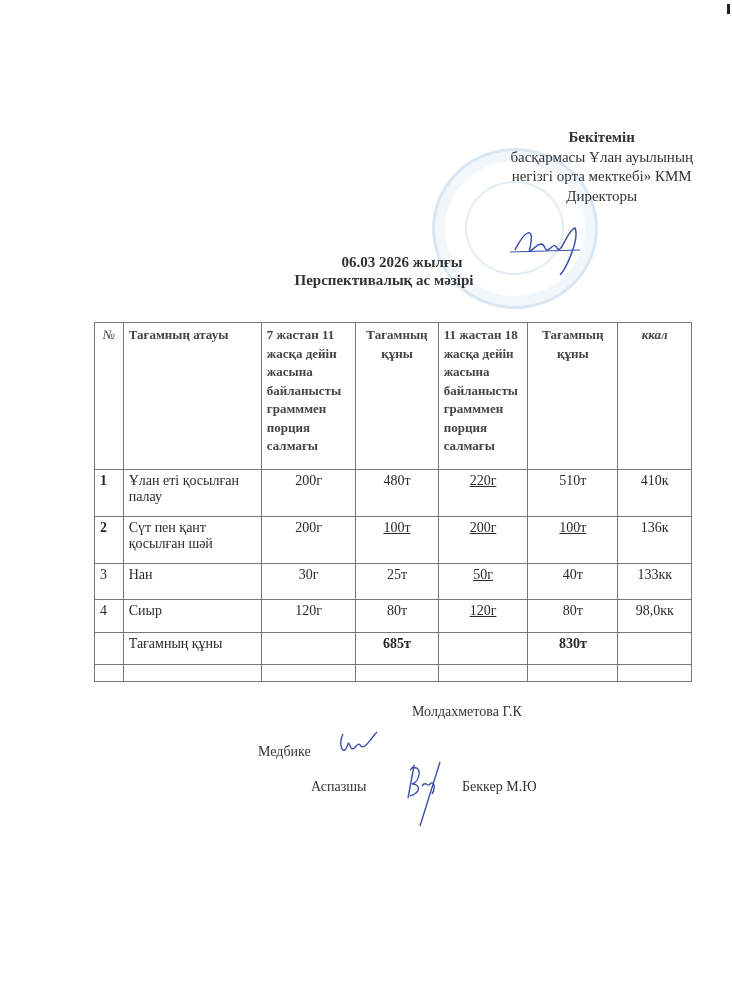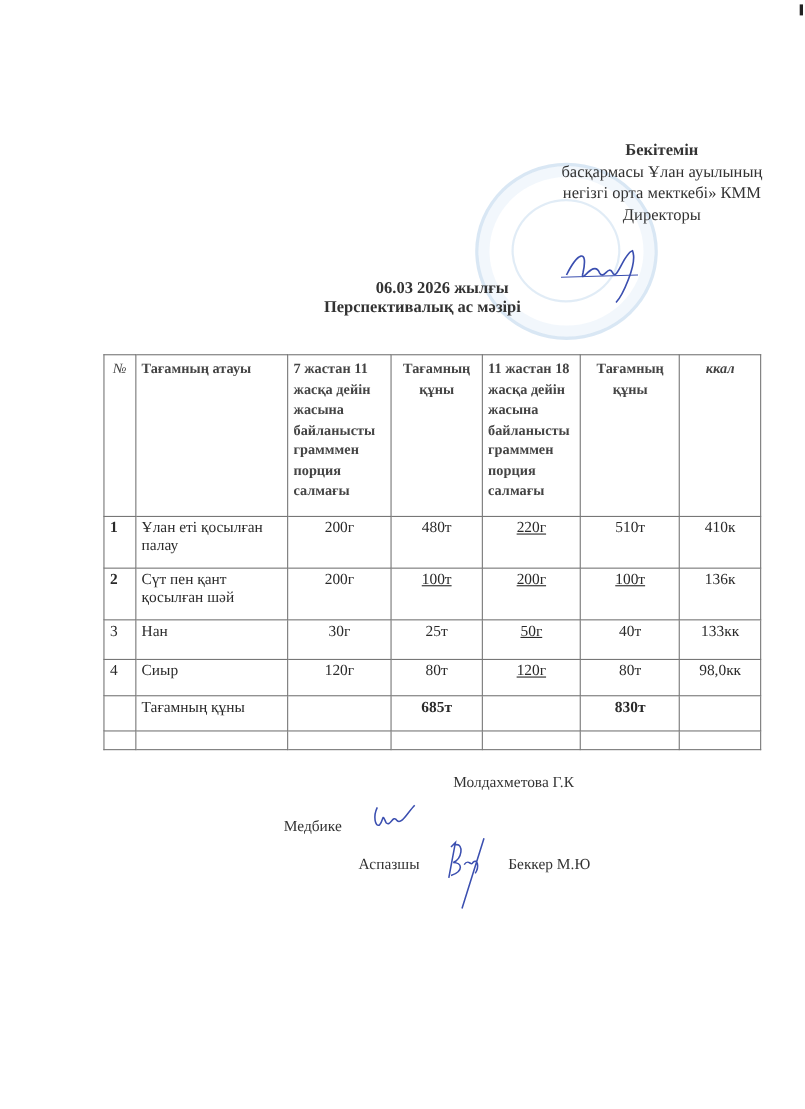--- a/index.html
+++ b/index.html
@@ -123,17 +123,17 @@
   </tr>
 </tbody>
   </table>
 
 <div class="signers" style="left:258px;top:744px">Медбике</div>
 <svg class="sig" style="left:335px;top:728px" width="45" height="30" viewBox="0 0 45 30">
   <path d="M8 6 C4 14,6 24,10 22 C14 18,12 10,16 20 C20 24,22 12,26 18 C30 22,36 10,42 4" stroke="#3b4fb0" stroke-width="1.4" fill="none"></path>
 </svg>
 <div class="signers" style="left:412px;top:704px">Молдахметова Г.К</div>
 
-<div class="signers" style="left:326px;top:779px">Аспазшы</div>
+<div class="signers" style="left:311px;top:779px">Аспазшы</div>
 <svg class="sig" style="left:400px;top:758px" width="50" height="70" viewBox="0 0 50 70">
   <path d="M10 12 L14 8 L8 40 M14 10 C22 8,20 24,12 26 C20 26,22 34,10 38 M22 28 C26 22,28 30,30 26 C34 22,36 30,32 36 M40 4 L20 68" stroke="#3b4fb0" stroke-width="1.4" fill="none"></path>
 </svg>
 <div class="signers" style="left:462px;top:779px">Беккер М.Ю</div>
 
 </body></html>

